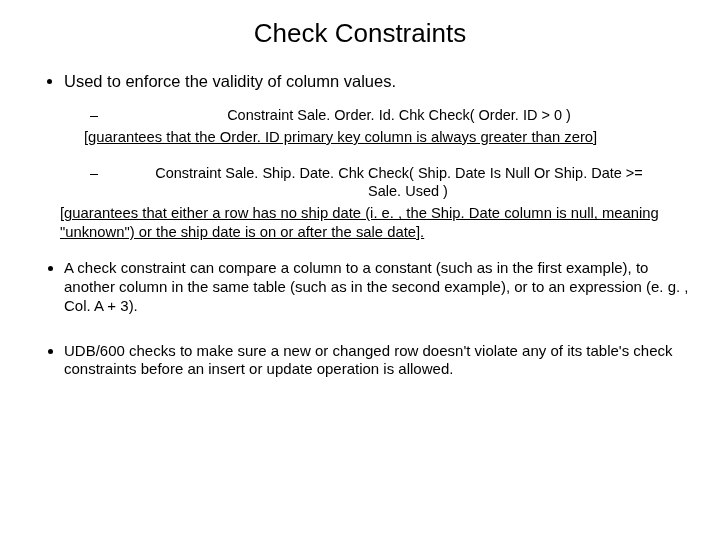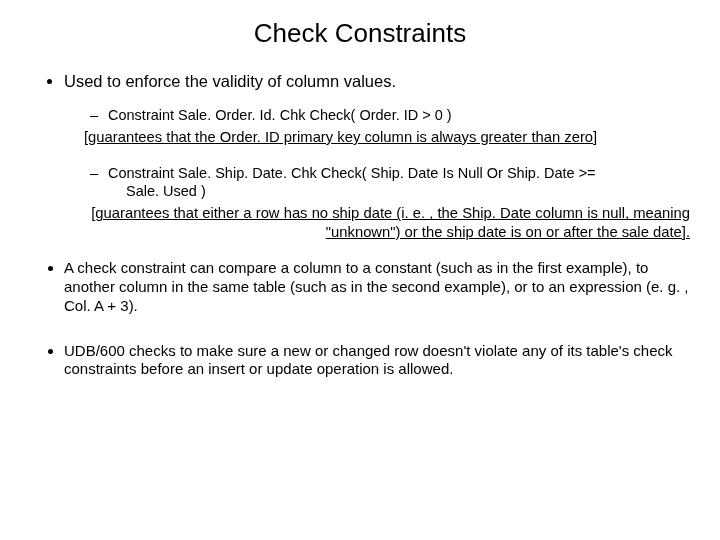--- a/index.html
+++ b/index.html
@@ -33,20 +33,21 @@
     line-height: 1.25;
   }
   ul.lvl1 > li.tight {
     font-size: 15px;
     margin-bottom: 26px;
   }
   ul.lvl2 {
     list-style: none;
     margin: 14px 0 0 0;
     padding-left: 26px;
+    text-align: center;
   }
   ul.lvl2 > li.dash {
     font-size: 14.5px;
     line-height: 1.25;
     position: relative;
     padding-left: 18px;
     margin-bottom: 4px;
   }
   ul.lvl2 > li.dash::before {
     content: "–";
@@ -55,21 +56,20 @@
     top: 0;
   }
   .bracket {
     font-size: 14.8px;
     line-height: 1.25;
     margin: 2px 0 18px 20px;
     text-decoration: underline;
   }
   .bracket.wide {
     margin-left: -4px;
-    text-align: right;
   }
   .dash-continue {
     padding-left: 18px;
   }
 </style>
 </head>
 <body>
 
 <div class="slide">
 

